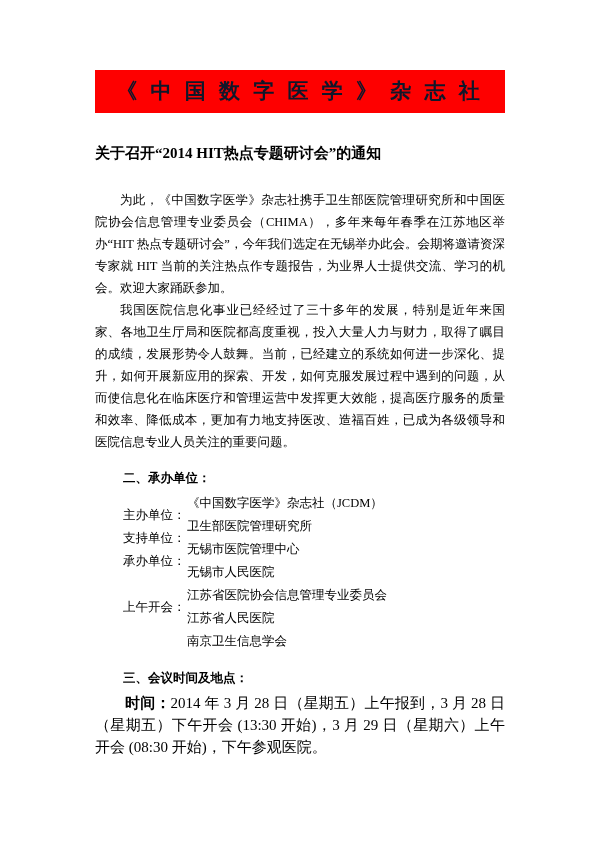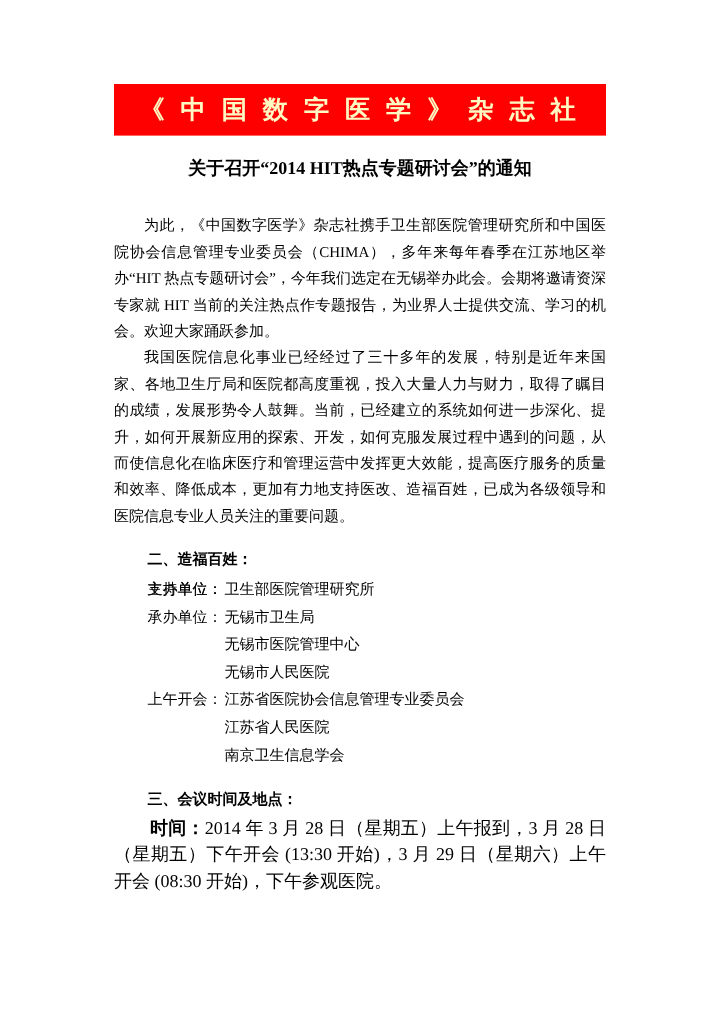--- a/index.html
+++ b/index.html
@@ -11,35 +11,34 @@
   }
   .page {
     width: 600px; height: 850px;
     background: #ffffff;
     padding: 70px 95px 0 95px;
     overflow: hidden;
     position: relative;
   }
   .banner {
     background: #fe0000;
-    color: #fef9c3;
+    color: #0f172a;
     text-align: center;
     padding: 7px 0 8px 0;
-    margin-bottom: 18px;
+    margin-bottom: 30px;
   }
   .banner-text {
     font-size: 21px;
     font-weight: bold;
     letter-spacing: 4px;
     white-space: nowrap;
   }
   .doc-title {
     font-size: 15px;
     font-weight: bold;
-    text-align: center;
     line-height: 20px;
     margin-bottom: 26px;
   }
   .body-text {
     font-size: 12.5px;
     line-height: 22px;
     text-align: justify;
   }
   .indent { text-indent: 2em; }
   .bold { font-weight: bold; }
@@ -58,21 +57,21 @@
     line-height: 23px;
   }
   .org-item {
     position: relative;
     margin-left: 28px;
     padding-left: 64px;
     font-size: 12.5px;
   }
   .org-label {
     position: absolute;
-    left: 0; top: 0;
+    left: 0; top: 12px;
     line-height: 23px;
   }
   .org-line { line-height: 23px; }
   .sched-para {
     margin-top: 2px;
     font-size: 15px;
     line-height: 22px;
     text-align: justify;
     text-indent: 2em;
   }
@@ -91,34 +90,34 @@
   <div class="banner">
     <span class="banner-text">《 中 国 数 字 医 学 》 杂 志 社</span>
   </div>
 
   <h1 class="doc-title">关于召开“2014 HIT热点专题研讨会”的通知</h1>
 
   <p class="body-text indent">为此，《中国数字医学》杂志社携手卫生部医院管理研究所和中国医院协会信息管理专业委员会（CHIMA），多年来每年春季在江苏地区举办“HIT 热点专题研讨会”，今年我们选定在无锡举办此会。会期将邀请资深专家就 HIT 当前的关注热点作专题报告，为业界人士提供交流、学习的机会。欢迎大家踊跃参加。</p>
   <p class="body-text indent">我国医院信息化事业已经经过了三十多年的发展，特别是近年来国家、各地卫生厅局和医院都高度重视，投入大量人力与财力，取得了瞩目的成绩，发展形势令人鼓舞。当前，已经建立的系统如何进一步深化、提升，如何开展新应用的探索、开发，如何克服发展过程中遇到的问题，从而使信息化在临床医疗和管理运营中发挥更大效能，提高医疗服务的质量和效率、降低成本，更加有力地支持医改、造福百姓，已成为各级领导和医院信息专业人员关注的重要问题。</p>
 
 
-  <div class="section-heading">二、造福百姓：</div>
+  <div class="section-heading">二、承办单位：</div>
 
   <div class="org-item">
     <span class="org-label">主办单位：</span>
+    <div class="org-line">《中国数字医学》杂志社（JCDM）</div>
   </div>
 
   <div class="org-item">
     <span class="org-label">支持单位：</span>
     <div class="org-line">卫生部医院管理研究所</div>
   </div>
 
   <div class="org-item">
     <span class="org-label">承办单位：</span>
-    <div class="org-line">无锡市卫生局</div>
     <div class="org-line">无锡市医院管理中心</div>
     <div class="org-line">无锡市人民医院</div>
   </div>
 
   <div class="org-item">
     <span class="org-label">上午开会：</span>
     <div class="org-line">江苏省医院协会信息管理专业委员会</div>
     <div class="org-line">江苏省人民医院</div>
     <div class="org-line">南京卫生信息学会</div>
   </div>

